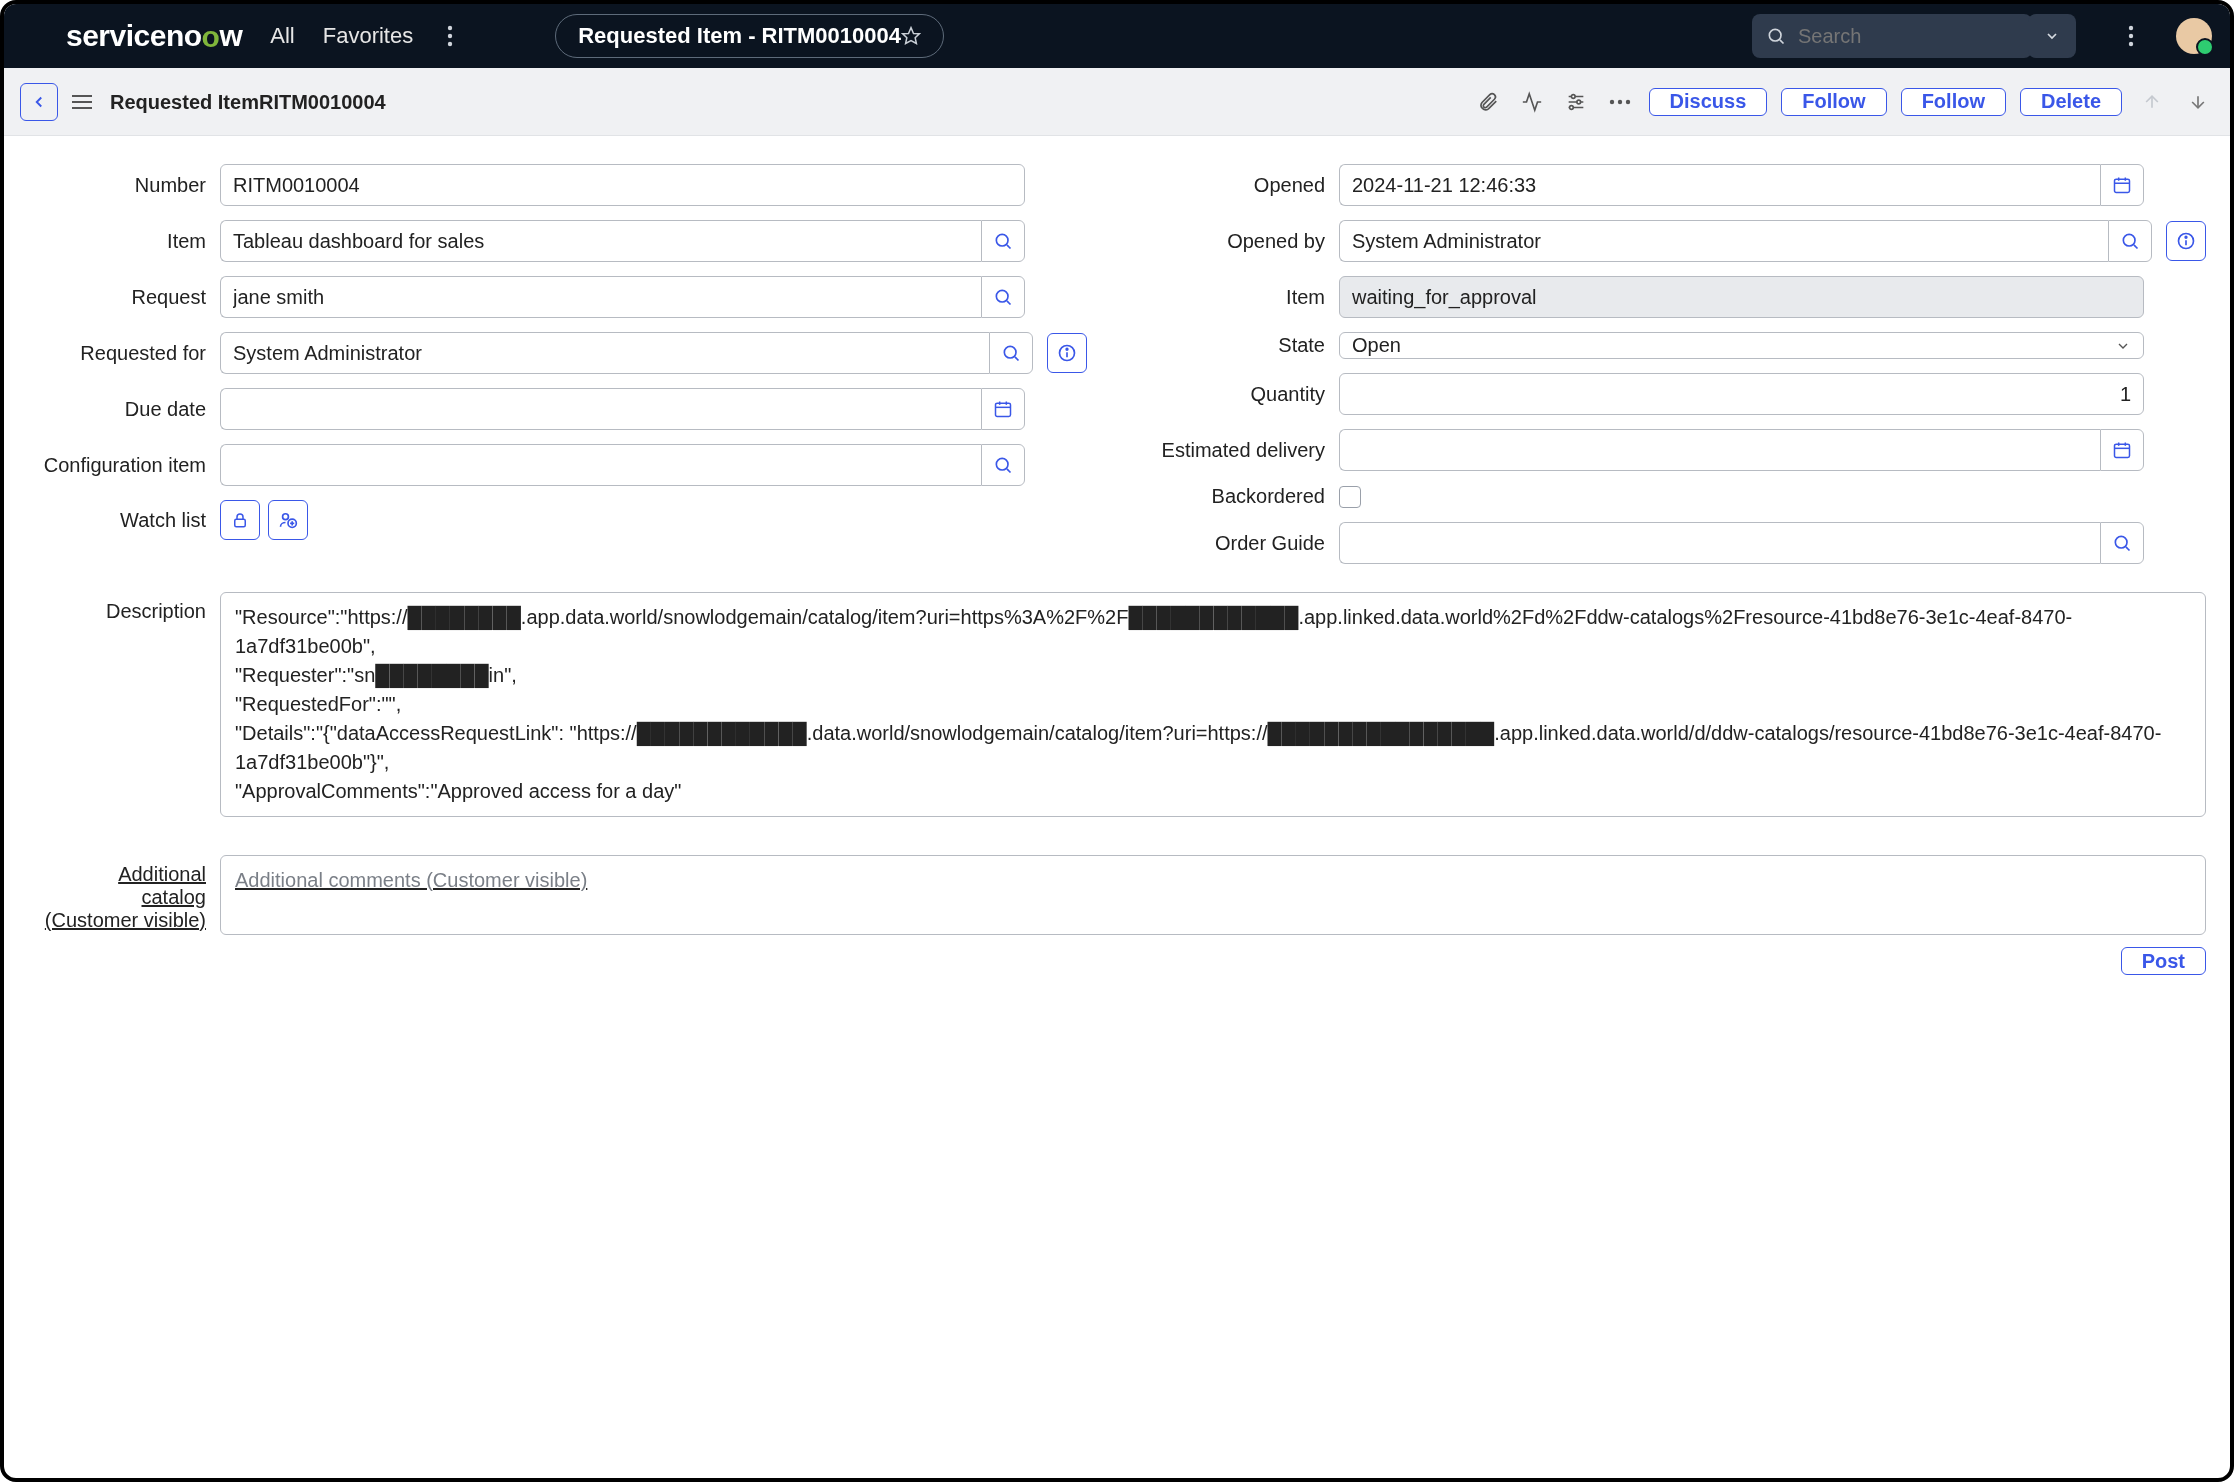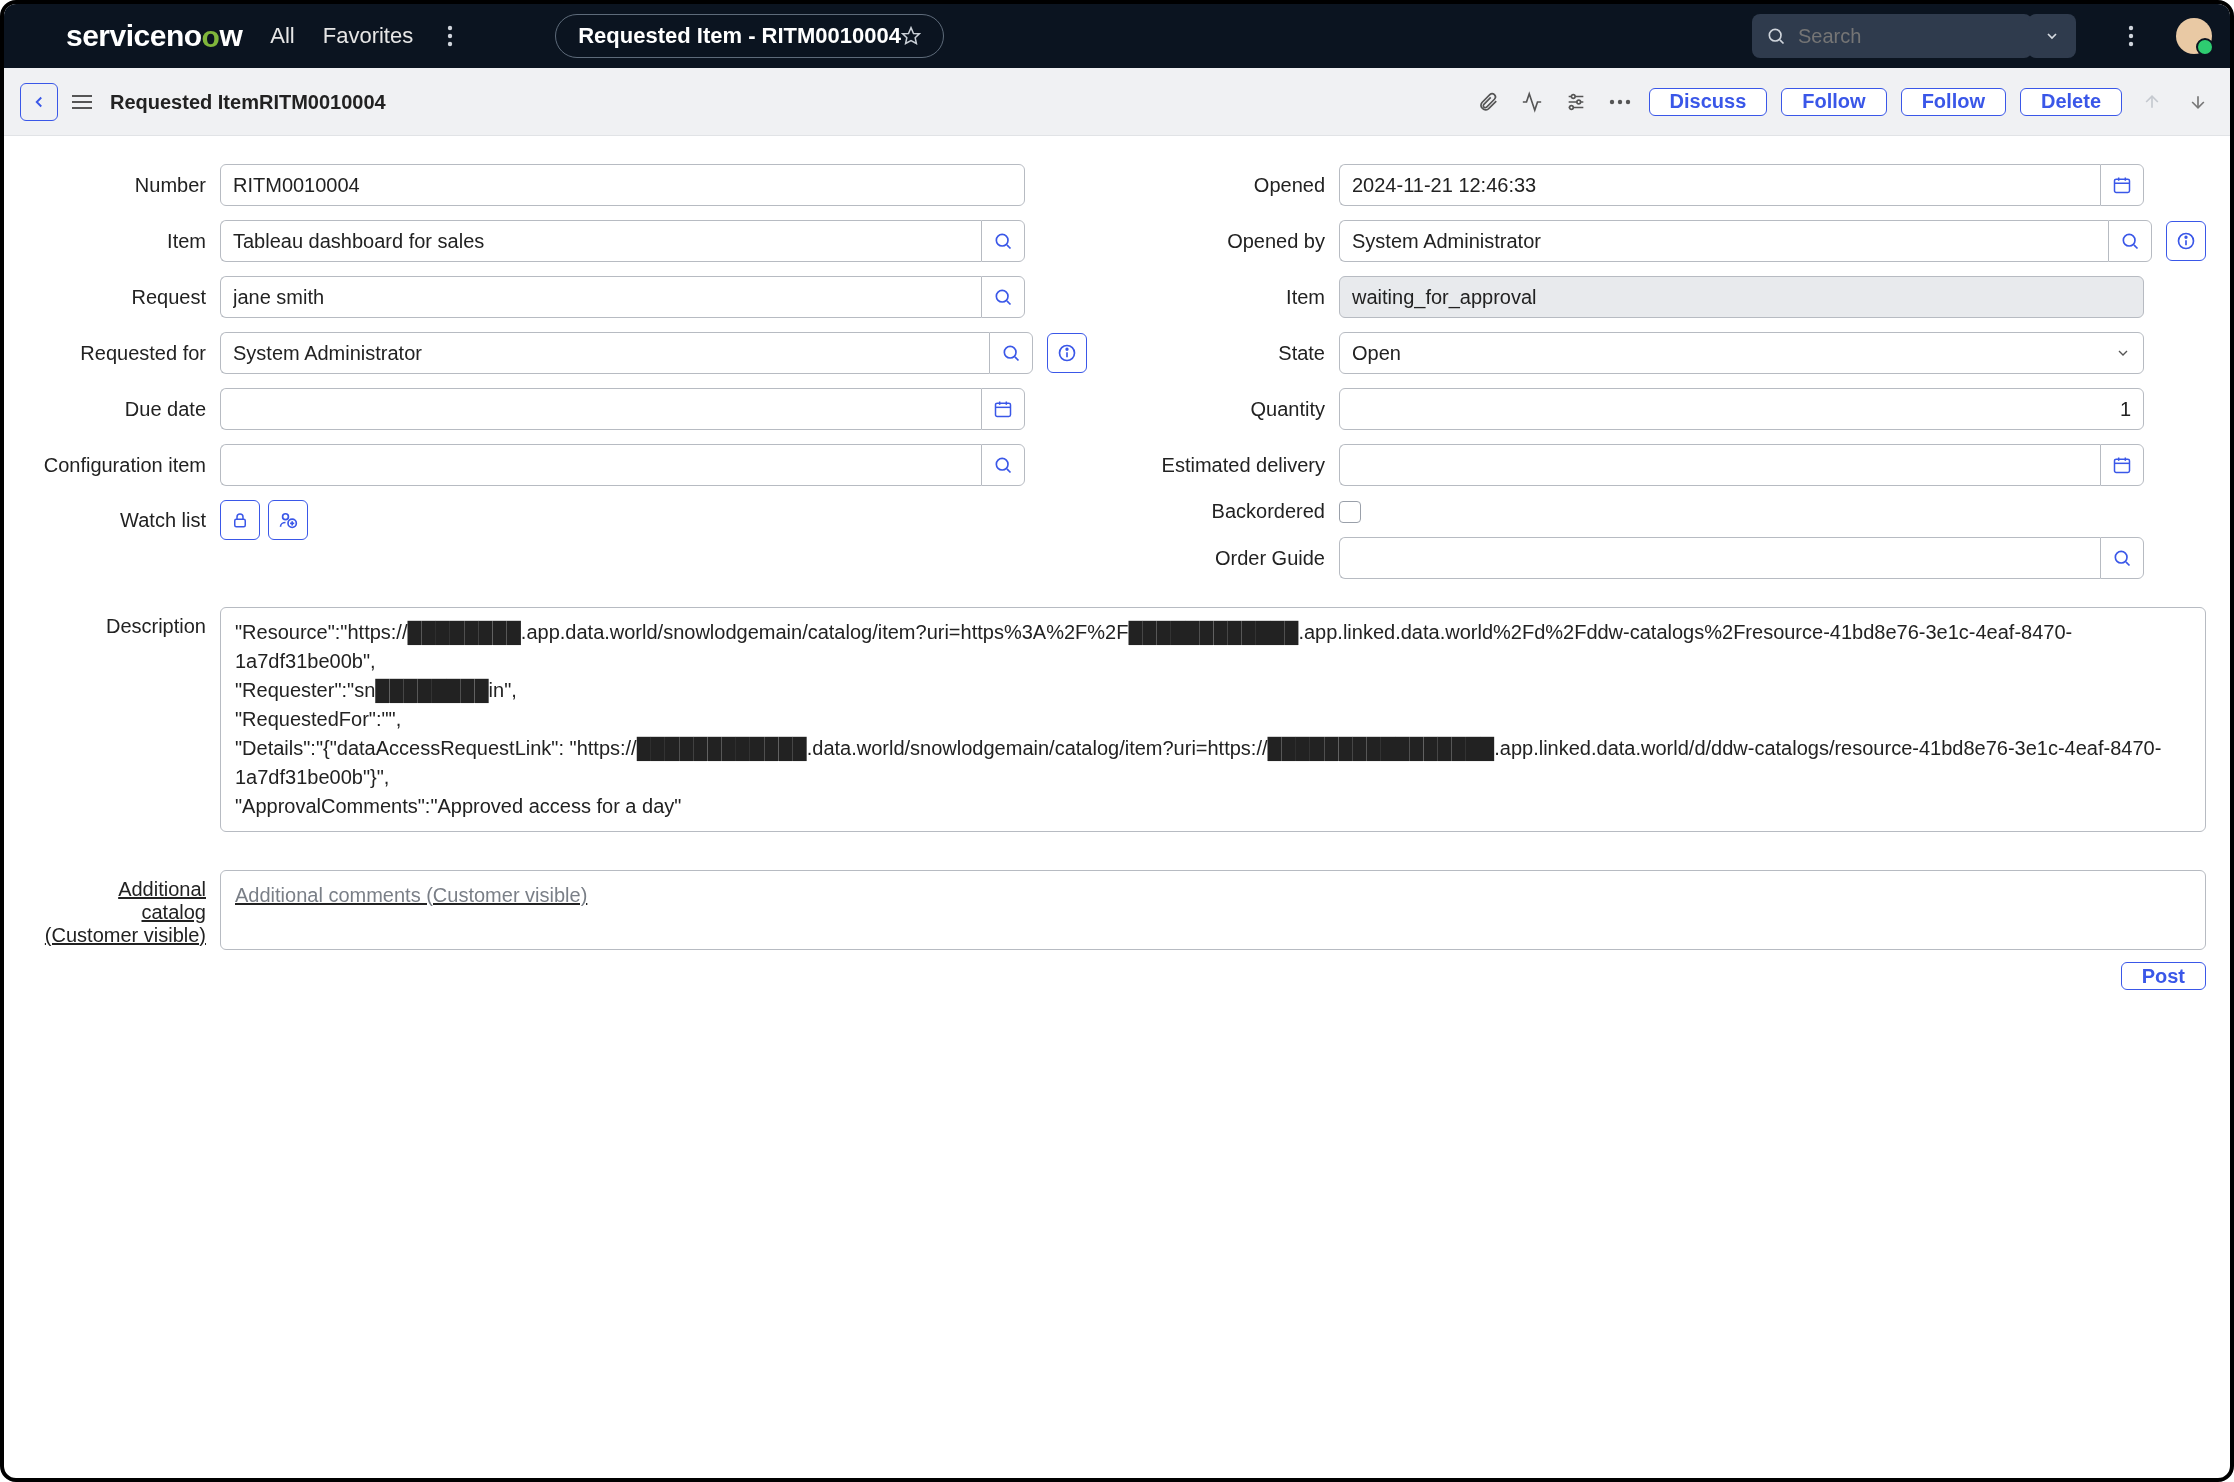--- a/index.html
+++ b/index.html
@@ -85,21 +85,21 @@
   .lookup .tbox{ border-top-right-radius:0; border-bottom-right-radius:0; border-right:none;}
   .lookup-btn{
     width:46px; height:42px; border:1px solid #b7bbc2; border-left:1px solid #b7bbc2; border-radius:0 6px 6px 0;
     display:flex; align-items:center; justify-content:center; background:#fff; cursor:pointer;
   }
   .side-btn{
     width:40px; height:40px; border:1.5px solid #3a57e8; border-radius:6px; display:flex; align-items:center; justify-content:center; cursor:pointer; color:#3a57e8;
   }
   .icon-blue svg{ stroke:#3a57e8; }
   .select {
-    height:42px; border:1px solid #b7bbc2; border-radius:6px; padding:0 12px; font-size:20px; width:100%;
+    height:27px; border:1px solid #b7bbc2; border-radius:6px; padding:0 12px; font-size:20px; width:100%;
     background:#fff; display:flex; align-items:center; justify-content:space-between; cursor:pointer;
   }
   .checkbox { width:22px; height:22px; border:1.5px solid #9aa0aa; border-radius:4px; cursor:pointer;}
   .num-right{ text-align:right; }
   .watch-btns{ display:flex; gap:8px;}
   .small-icon-btn{
     width:40px;height:40px;border:1.5px solid #3a57e8;border-radius:6px;display:flex;align-items:center;justify-content:center;cursor:pointer;color:#3a57e8;
   }
 
   .wide-field{ display:flex; gap:14px; margin-top:28px;}

